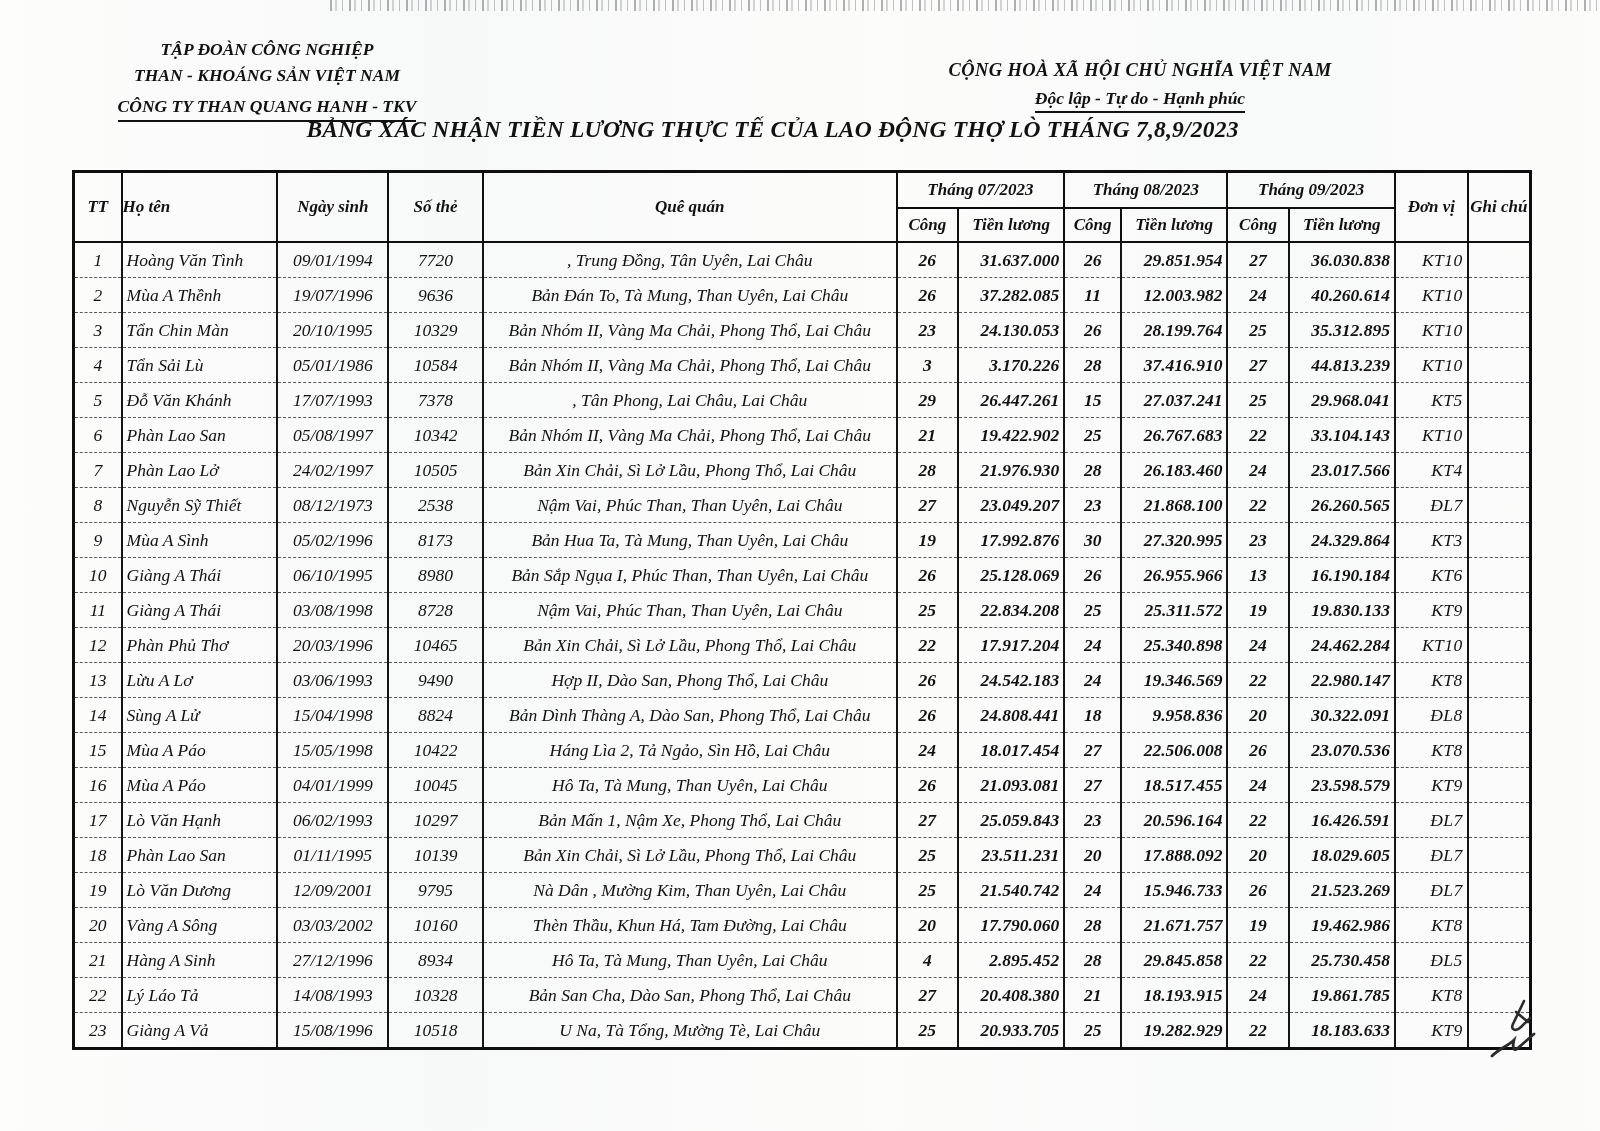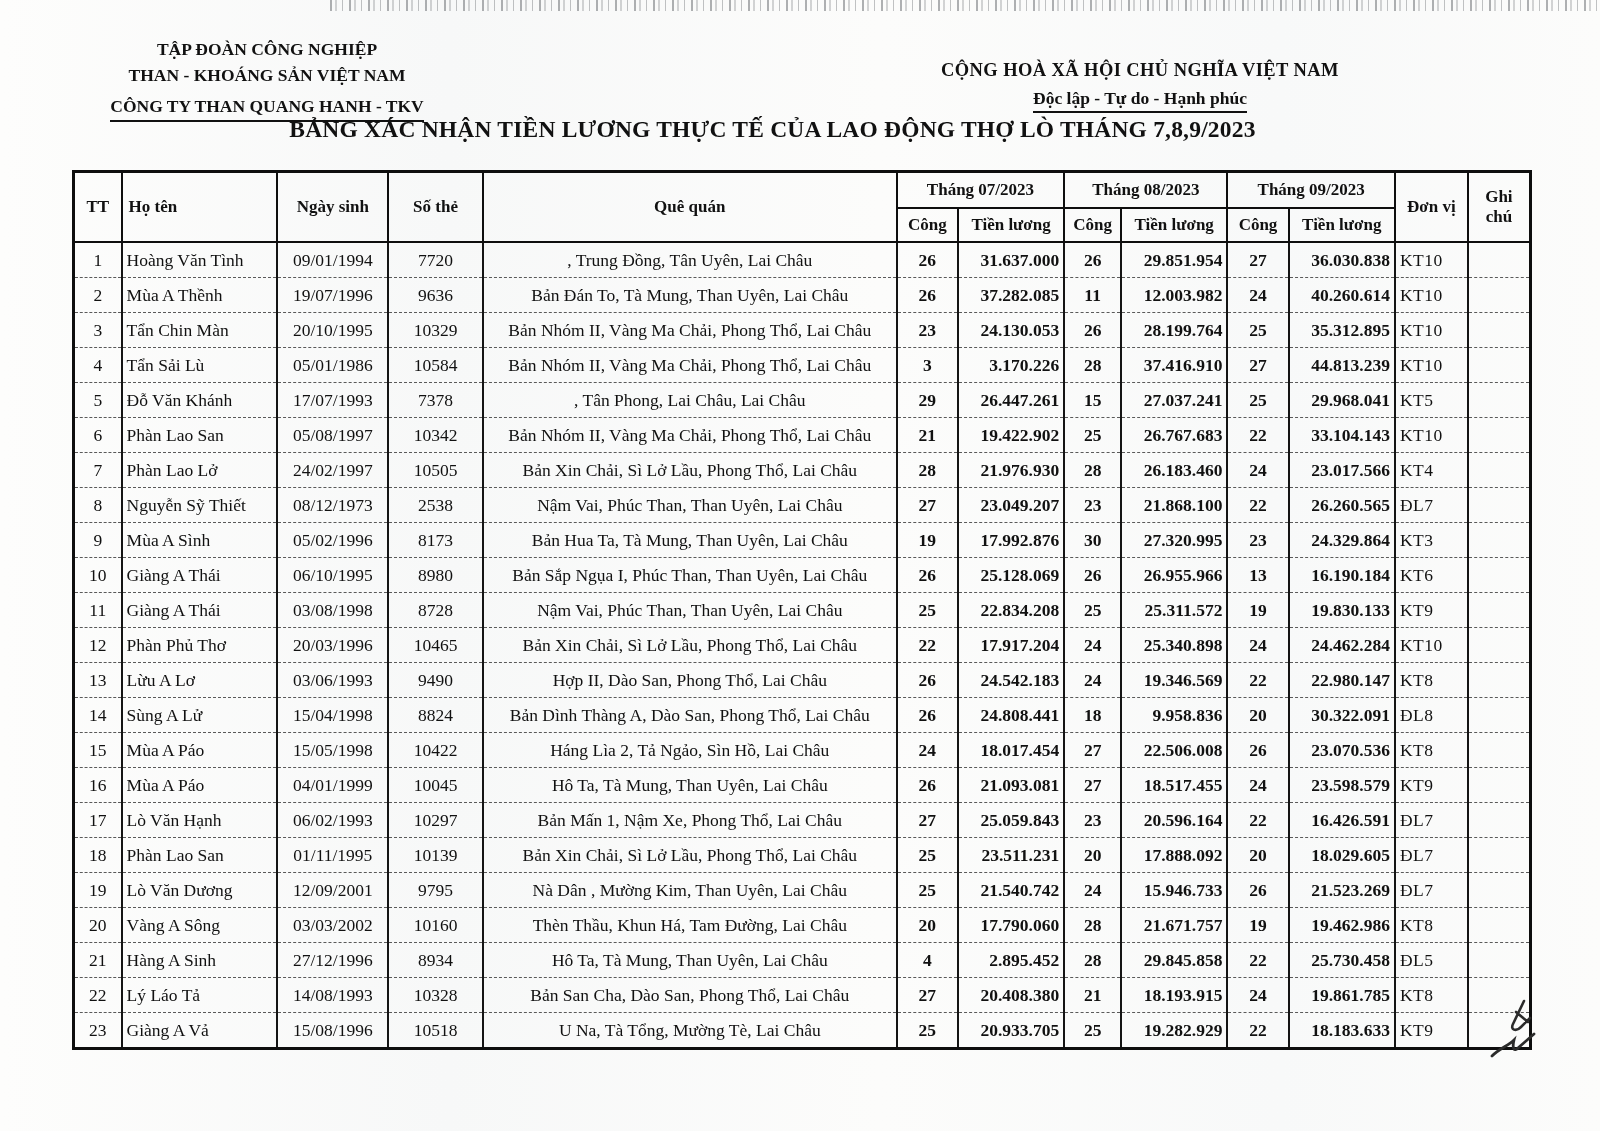--- a/index.html
+++ b/index.html
@@ -7,20 +7,21 @@
     width:1600px;height:1131px;
     background:#e9e9e9;
     font-family:"Liberation Serif","DejaVu Serif",serif;
     color:#111;
     position:relative;
     overflow:hidden;
   }
   .page{
     position:absolute;inset:0;
     background:linear-gradient(90deg,#fdfdfc 0%,#f7f8f8 28%,#fcfcfb 55%,#f8f9f9 80%,#fcfcfb 100%);
+    font-style:italic;
   }
   .scan-noise-top{
     position:absolute;top:0;left:330px;right:0;height:11px;
     background:repeating-linear-gradient(90deg,
       rgba(35,40,46,.65) 0 2px, rgba(255,255,255,0) 2px 5px,
       rgba(35,40,46,.35) 5px 7px, rgba(255,255,255,0) 7px 12px,
       rgba(35,40,46,.5) 12px 13px, rgba(255,255,255,0) 13px 19px);
     opacity:.55;
   }
   .header-left{
@@ -45,37 +46,37 @@
   }
   table.salary{
     position:absolute;top:170px;left:72px;width:1460px;
     border-collapse:collapse;table-layout:fixed;
     font-size:17.5px;
   }
   table.salary{border:3px solid #0e0e0e;}
   table.salary th{
     border:2px solid #0e0e0e;
     font-weight:bold;font-size:17px;
-    padding:2px 6px;white-space:nowrap;overflow:hidden;
+    padding:2px 0;white-space:nowrap;overflow:hidden;
   }
   table.salary th.wrap{white-space:normal;line-height:1.15;}
   table.salary thead tr.r1 th{height:30px;}
   table.salary thead tr.r2 th{height:28px;}
   table.salary td{
     border-left:2px solid #141414;border-right:2px solid #141414;
     border-top:1.5px dashed #5a5a5a;
     height:34px;padding:0 4px;
     white-space:nowrap;overflow:hidden;
   }
   td.c0{text-align:center;}
   td.c1{text-align:left;padding-left:7px;}
   td.c2,td.c3,td.c4{text-align:center;}
   td.c5,td.c7,td.c9{text-align:center;font-weight:bold;}
   td.c6,td.c8,td.c10{text-align:right;padding-right:5px;font-weight:bold;}
-  td.c11{text-align:left;letter-spacing:.5px;}
+  td.c11{text-align:right;letter-spacing:.5px;}
   td.c12{}
   th.name-h{text-align:left;padding-left:6px;margin-left:32px;}
   .signature{position:absolute;left:1486px;top:998px;width:56px;height:70px;}
   .watermark{
     position:absolute;right:78px;top:1074px;
     font-family:"DejaVu Sans","Liberation Sans",sans-serif;
     font-size:28px;color:#1d1d1d;letter-spacing:.2px;
   }
 </style>
 </head>

